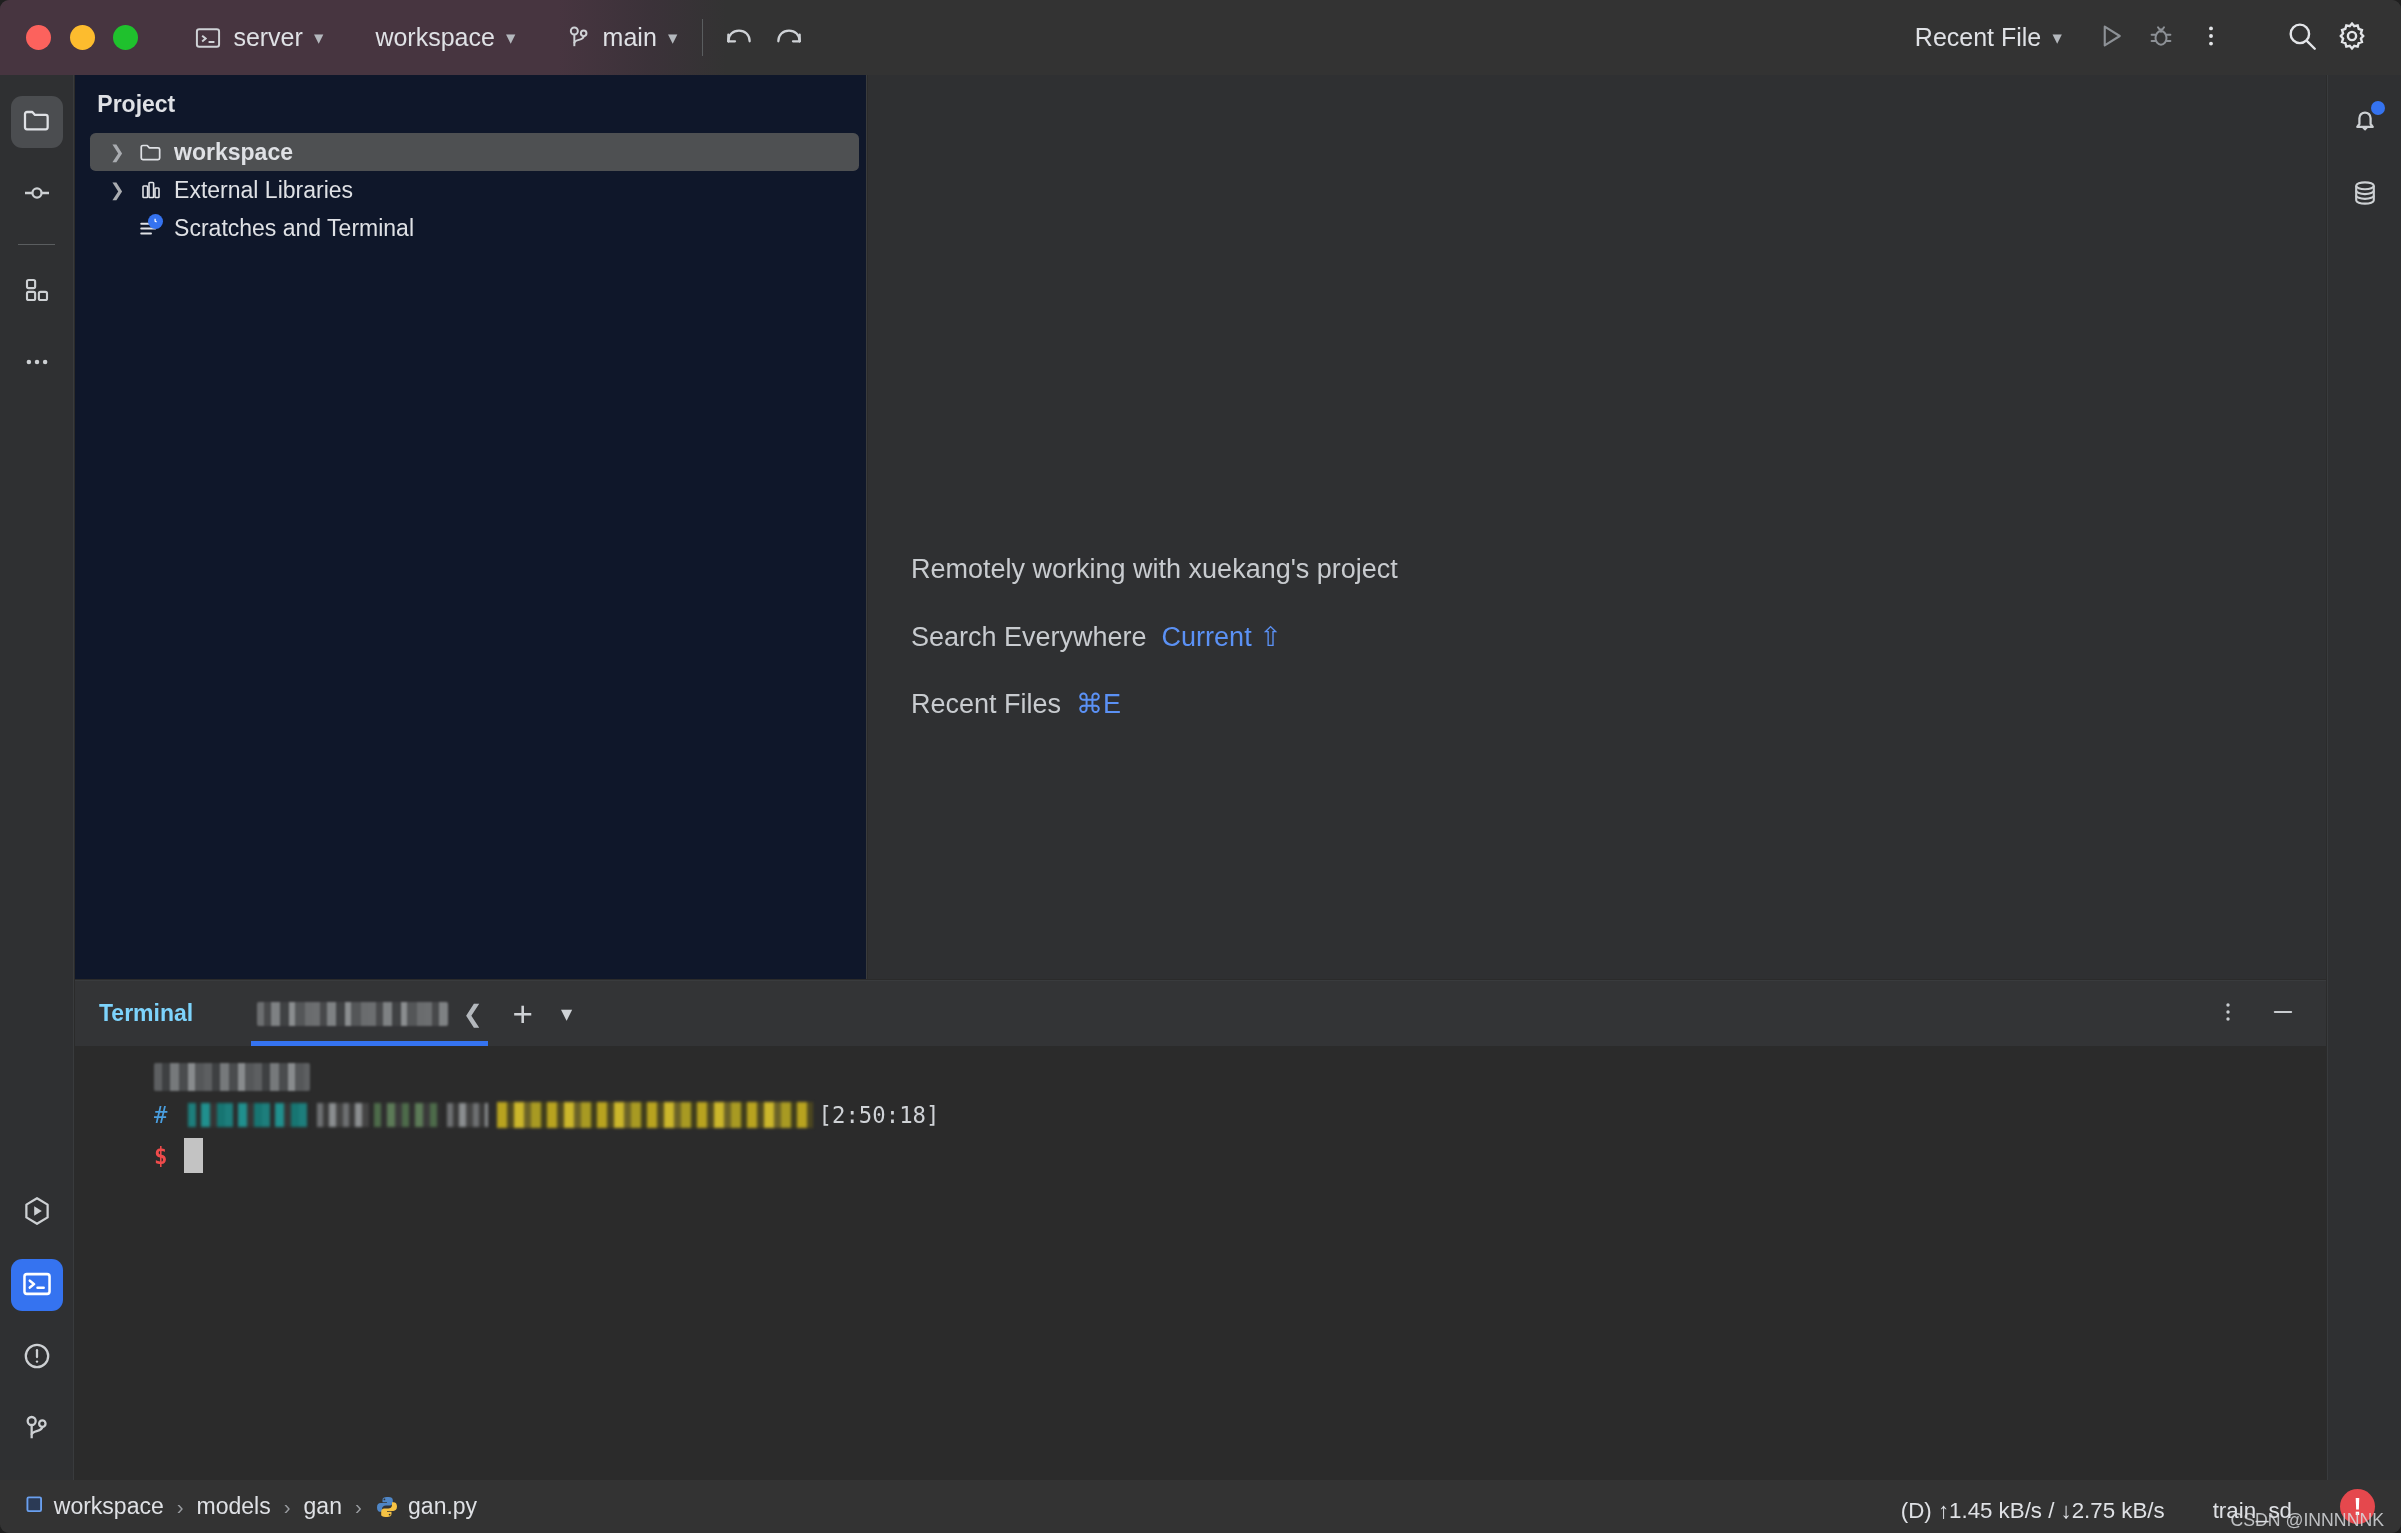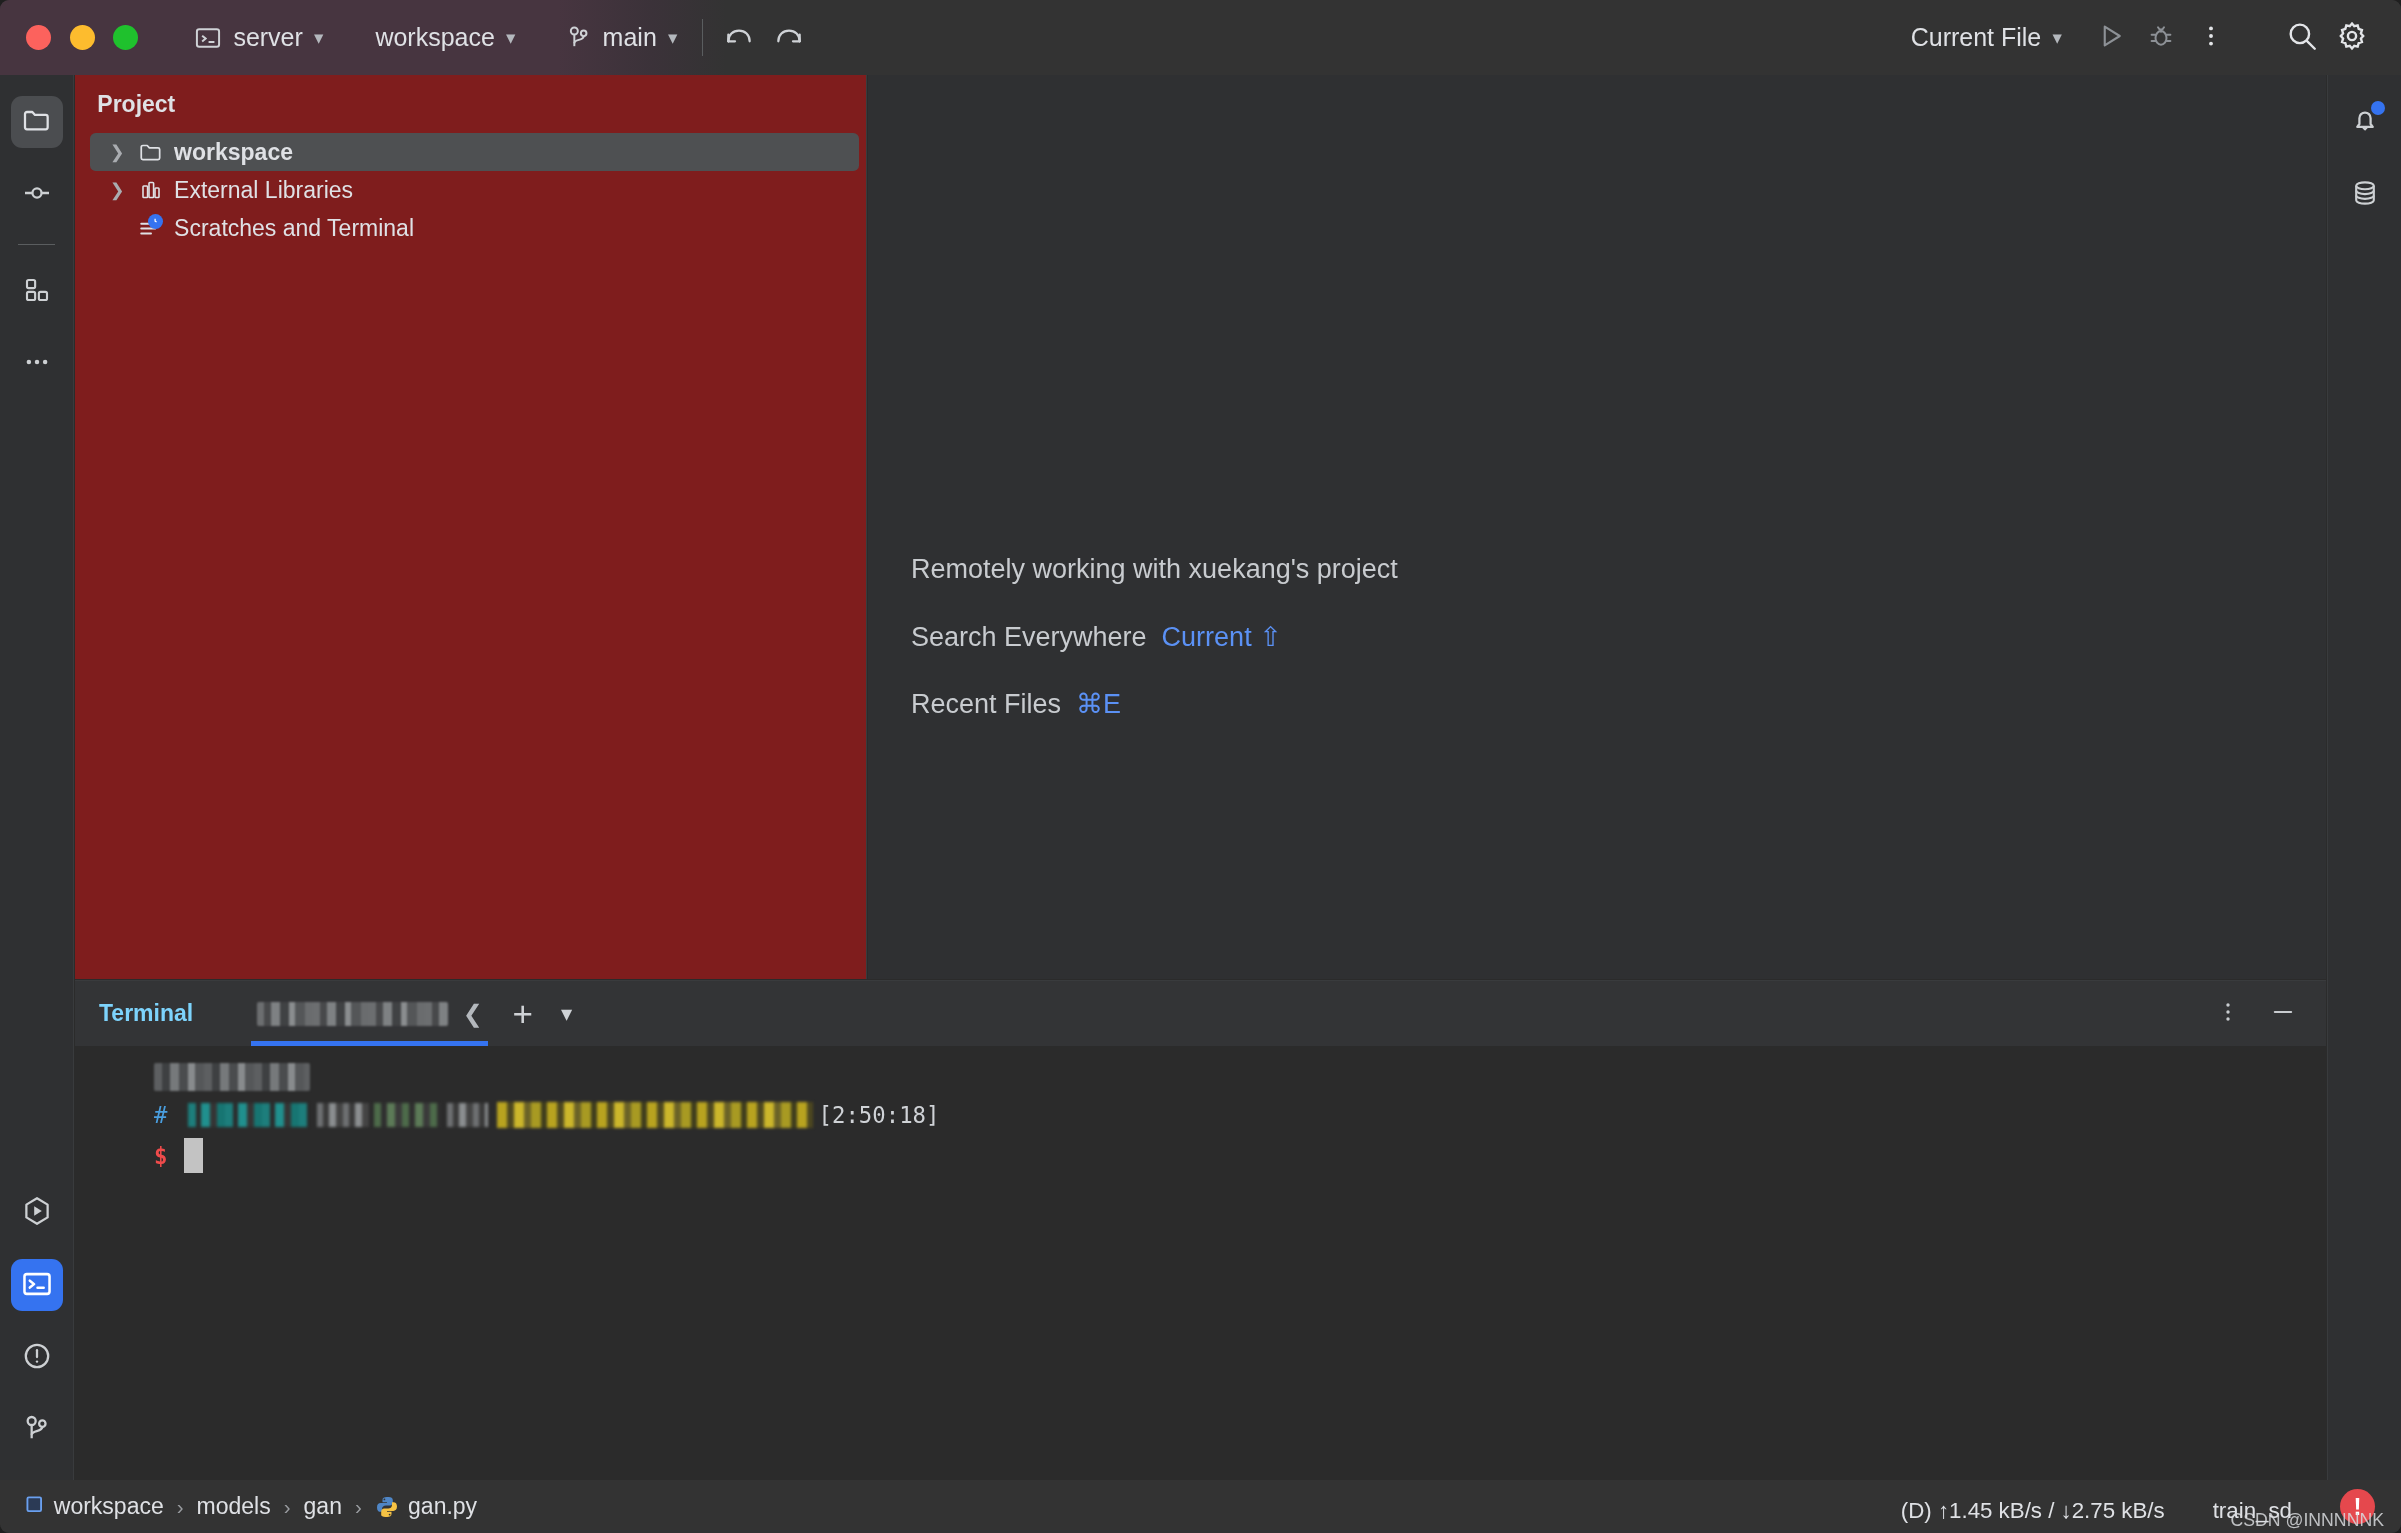--- a/index.html
+++ b/index.html
@@ -64,21 +64,21 @@
   .rail-divider { width: 37px; height: 0.9px; background: #5a5d5f; margin-top: 24px; }
   .rail-spacer { flex: 1; }
   .badge-blue {
     position: absolute; right: 5.6px; top: 5.6px;
     width: 14px; height: 14px; border-radius: 50%; background: #3573f0;
   }
 
   
   #project-panel {
     position: absolute; left: 75px; top: 75px; width: 792px; height: 904px;
-    background: #7f1d1d;
+    background: #0f172a;
     border-right: 0.9px solid #393b3d;
   }
   #project-header {
     height: 58px; display: flex; align-items: center; padding-left: 22.3px;
     color: #dfe1e5; font-size: 23px; font-weight: bold;
   }
   .tree-row {
     height: 38px; display: flex; align-items: center;
     padding-left: 17px; gap: 9.3px; color: #dfe1e5; font-size: 23px;
     margin: 0 7.4px 0 15px; border-radius: 5.6px;
@@ -262,21 +262,21 @@
           <path d="M20 16c0-5-3.5-8-8-8s-8 3-8 8"></path>
             <path d="M20 16l0-5"></path>
             <path d="M20 16l-5 0"></path>
         </svg>
       </span>
     </div>
 
     <div style="flex:1"></div>
 
     <div class="tb-item">
-      <span>Current File</span>
+      <span>Recent File</span>
       <span class="chev">▾</span>
     </div>
     <div style="width:11.2px"></div>
     <div class="icon-btn">
       <span>
         <svg width="30" height="30" viewBox="0 0 24 24" fill="none" stroke="#8d9196" stroke-width="1.7" stroke-linejoin="round">
           <path d="M7 4.5l12 7.5-12 7.5z"></path>
         </svg>
       </span>
     </div>

